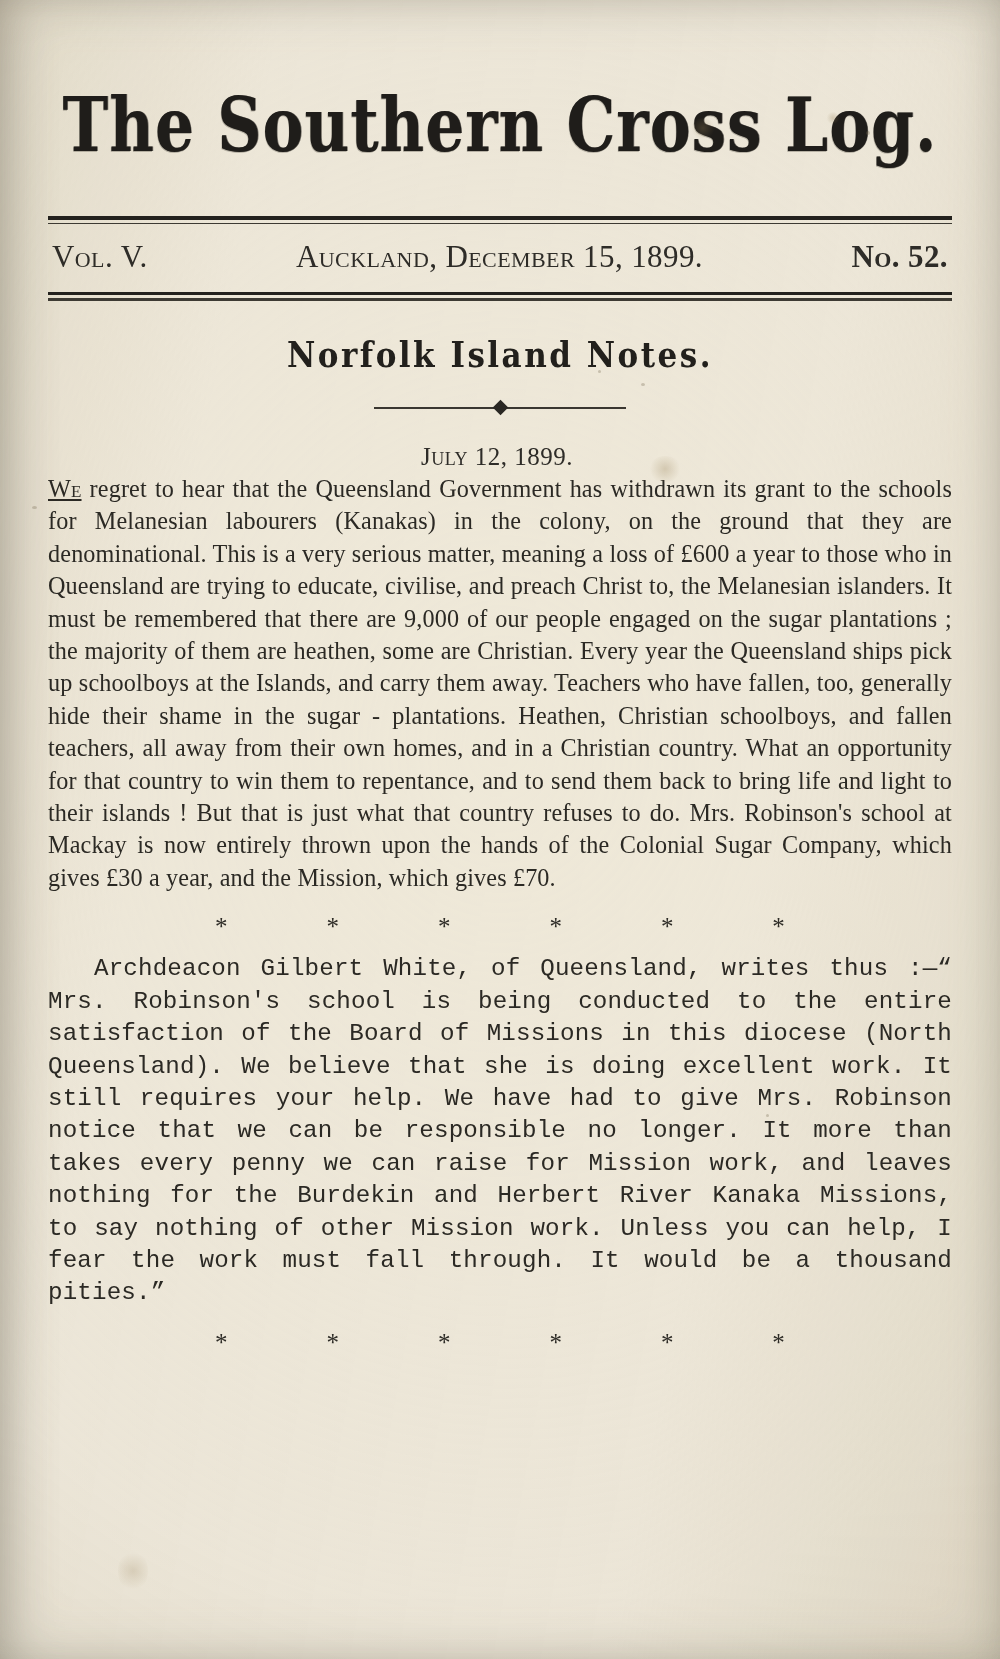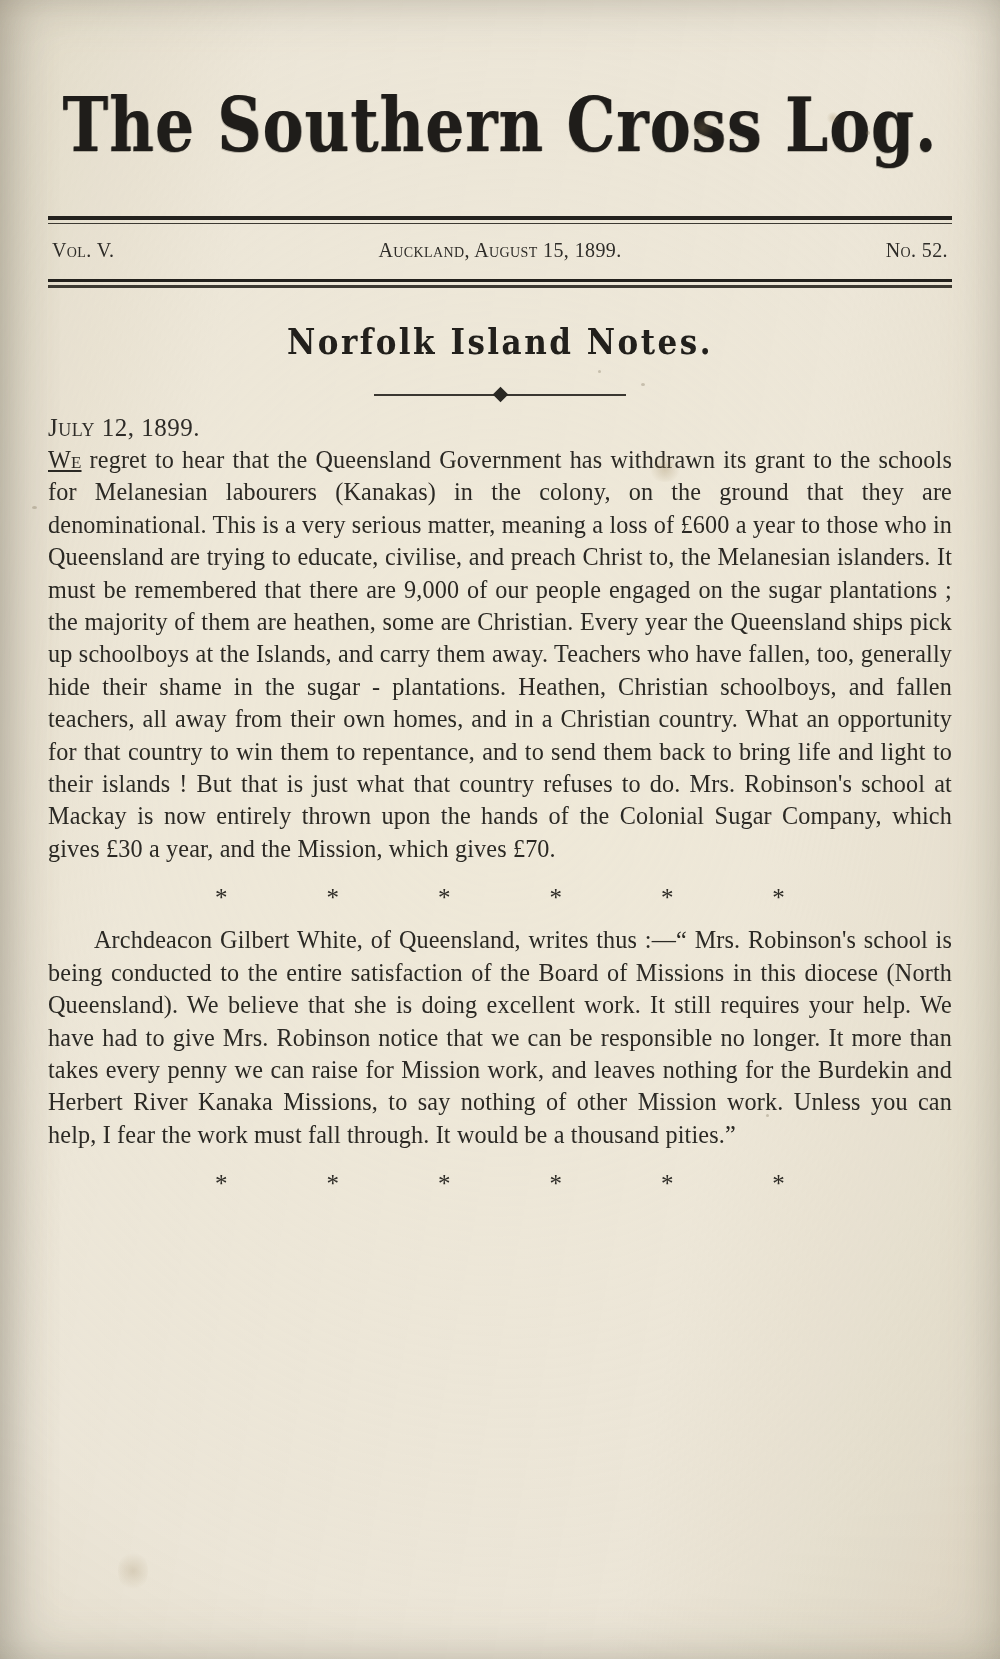--- a/index.html
+++ b/index.html
@@ -83,30 +83,30 @@
   .rule-double.below {
     margin-top: 17px;
   }
   .rule-double.below::before { top: 0; height: 3px; }
   .rule-double.below::after  { top: 6px; height: 3.2px; }
 
   .volume-line {
     display: flex;
     align-items: flex-start;
     justify-content: space-between;
-    font-size: 20px;
+    font-size: 31px;
     padding: 14px 4px 0 4px;
     letter-spacing: 0.4px;
   }
   .smallcaps {
     font-variant: small-caps;
   }
   .vol-left  { flex: 0 0 auto; }
   .vol-mid   { flex: 1 1 auto; text-align: center; }
-  .vol-right { flex: 0 0 auto; }
+  .vol-right { flex: 0 0 auto; font-weight: bold; }
 
   
   .article-heading {
     text-align: center;
     margin-top: 34px;
     font-family: "DejaVu Serif", "Liberation Serif", serif;
     font-weight: bold;
     font-size: 31px;
     letter-spacing: 2.5px;
     color: #22201c;
@@ -132,43 +132,44 @@
     left: 50%;
     top: 1px;
     width: 11px;
     height: 11px;
     margin-left: -5.5px;
     background: #2a2823;
     transform: rotate(45deg);
   }
 
   .dateline {
-    text-align: left;
+    text-align: center;
     font-size: 25px;
-    margin-top: 12px;
+    margin-top: 28px;
     padding-right: 6px;
     letter-spacing: 0.5px;
   }
 
   
   .body-text {
     font-size: 24.2px;
     line-height: 32.4px;
     text-align: justify;
     text-justify: inter-word;
     margin-top: 2px;
     letter-spacing: 0.15px;
     color: #2b2924;
   }
   .body-text p {
     margin: 0;
     text-indent: 0;
   }
   .body-text p.indented {
     text-indent: 46px;
+    font-family: Liberation Mono, monospace;
   }
   .lead-caps {
     font-variant: small-caps;
     text-decoration: underline;
   }
 
   .aster-row {
     display: flex;
     justify-content: space-between;
     margin: 20px auto 14px auto;
@@ -215,21 +216,21 @@
   <div class="content">
 
     <div class="masthead">
       <div class="masthead-title">The Southern Cross Log.</div>
     </div>
 
     <div class="rule-double"></div>
 
     <div class="volume-line">
       <div class="vol-left smallcaps">Vol. V.</div>
-      <div class="vol-mid smallcaps">Auckland, August 15, 1899.</div>
+      <div class="vol-mid smallcaps">Auckland, December 15, 1899.</div>
       <div class="vol-right smallcaps">No. 52.</div>
     </div>
 
     <div class="rule-double below"></div>
 
     <div class="article-heading">Norfolk Island Notes.</div>
 
     <div class="ornament">
       <div class="diamond"></div>
     </div>

